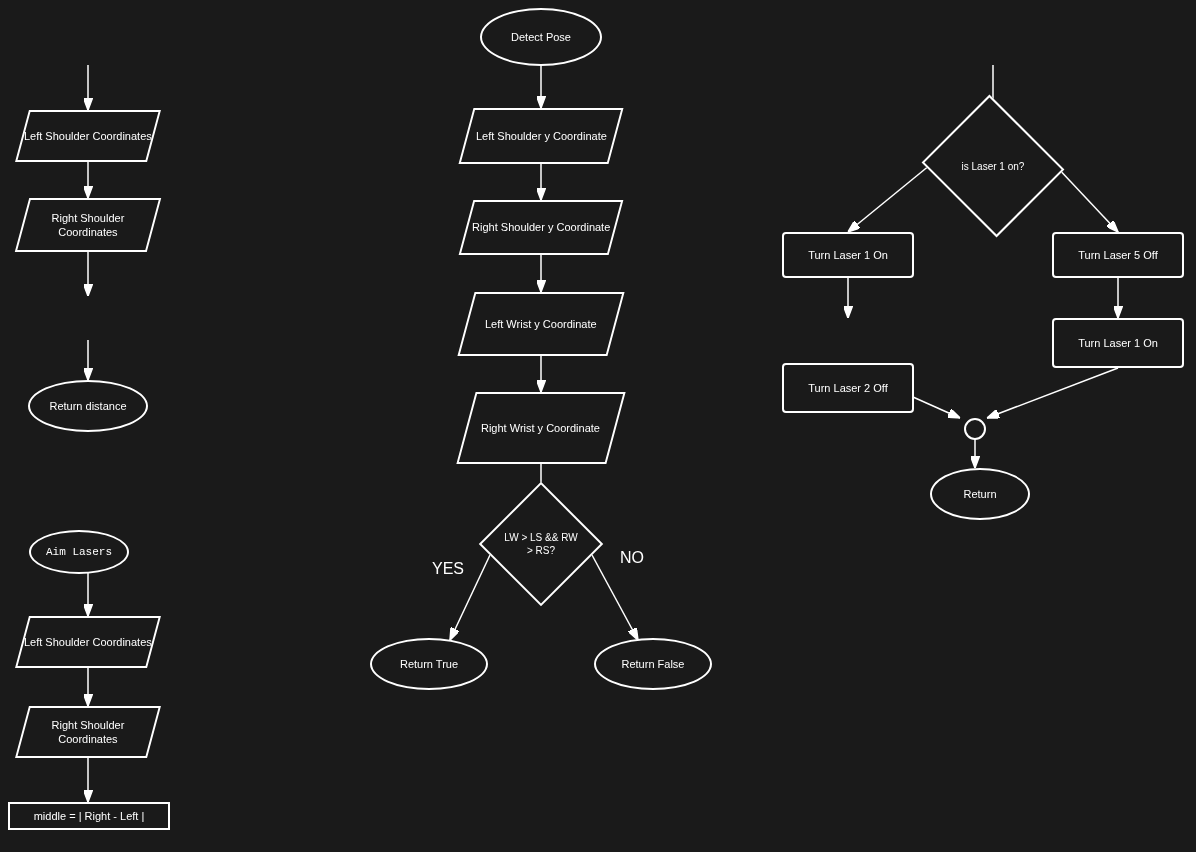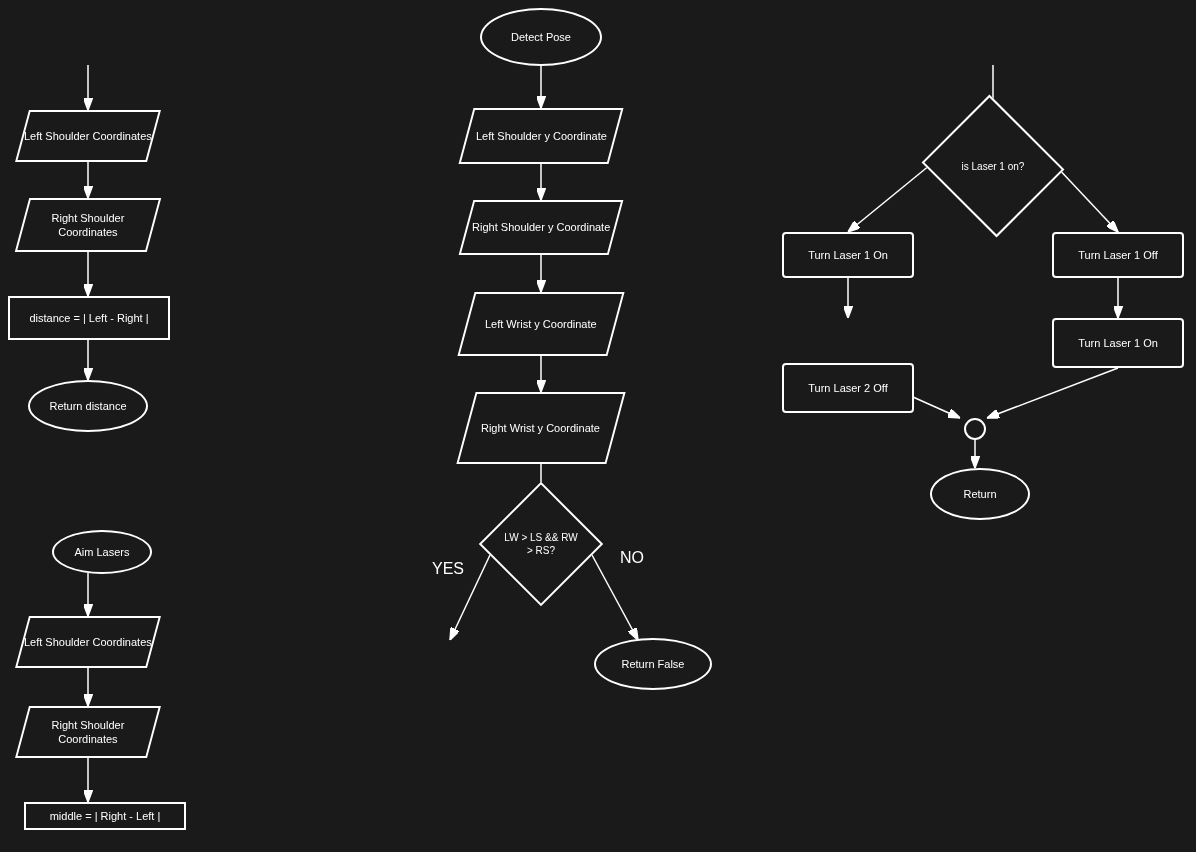--- a/index.html
+++ b/index.html
@@ -167,41 +167,38 @@
 
 
   <div class="node parallelogram" style="left:22px; top:110px; width:132px; height:52px;">
     <span>Left Shoulder Coordinates</span>
   </div>
 
   <div class="node parallelogram" style="left:22px; top:198px; width:132px; height:54px;">
     <span>Right Shoulder Coordinates</span>
   </div>
 
-  <div class="node rect" style="left:8px; top:296px; width:162px; height:44px;">
-    <span>distance = | Left - Right |</span>
-  </div>
 
   <div class="node oval" style="left:28px; top:380px; width:120px; height:52px;text-align:right;">
     <span>Return distance</span>
   </div>
 
-  <div class="node oval" style="left:52px; top:530px; width:100px; height:44px;">
+  <div class="node oval" style="left:29px; top:530px; width:100px; height:44px;font-family:Liberation Mono, monospace;">
     <span>Aim Lasers</span>
   </div>
 
   <div class="node parallelogram" style="left:22px; top:616px; width:132px; height:52px;">
     <span>Left Shoulder Coordinates</span>
   </div>
 
   <div class="node parallelogram" style="left:22px; top:706px; width:132px; height:52px;">
     <span>Right Shoulder Coordinates</span>
   </div>
 
-  <div class="node rect" style="left:24px; top:802px; width:162px; height:28px;">
+  <div class="node rect" style="left:8px; top:802px; width:162px; height:28px;">
     <span>middle = | Right - Left |</span>
   </div>
 
   <div class="node oval" style="left:480px; top:8px; width:122px; height:58px;">
     <span>Detect Pose</span>
   </div>
 
   <div class="node parallelogram" style="left:466px; top:108px; width:150px; height:56px;">
     <span>Left Shoulder y Coordinate</span>
   </div>
@@ -215,40 +212,43 @@
   </div>
 
   <div class="node parallelogram" style="left:466px; top:392px; width:150px; height:72px;">
     <span>Right Wrist y Coordinate</span>
   </div>
 
   <div class="node diamond" style="left:497px; top:500px; width:88px; height:88px;">
     <span style="font-size:10px; padding:4px;">LW &gt; LS &amp;&amp; RW &gt; RS?</span>
   </div>
 
+  <div class="node oval" style="left:370px; top:638px; width:118px; height:52px;">
+    <span>Return True</span>
+  </div>
 
   <div class="node oval" style="left:594px; top:638px; width:118px; height:52px;">
     <span>Return False</span>
   </div>
 
 
   <div class="node diamond" style="left:940px; top:118px; width:106px; height:96px;">
     <span style="font-size:10px; padding: 6px;">is Laser 1 on?</span>
   </div>
 
   <div class="node rounded-rect" style="left:782px; top:232px; width:132px; height:46px;">
     <span>Turn Laser 1 On</span>
   </div>
 
   <div class="node rounded-rect" style="left:782px; top:318px; width:132px; height:50px;margin-top:45px;">
     <span>Turn Laser 2 Off</span>
   </div>
 
   <div class="node rounded-rect" style="left:1052px; top:232px; width:132px; height:46px;">
-    <span>Turn Laser 1 Off</span>
+    <span>Turn Laser 5 Off</span>
   </div>
 
   <div class="node rounded-rect" style="left:1052px; top:318px; width:132px; height:50px;">
     <span>Turn Laser 1 On</span>
   </div>
 
   <div class="node small-circle" style="left:964px; top:418px;"></div>
 
   <div class="node oval" style="left:930px; top:468px; width:100px; height:52px;">
     <span>Return</span>

